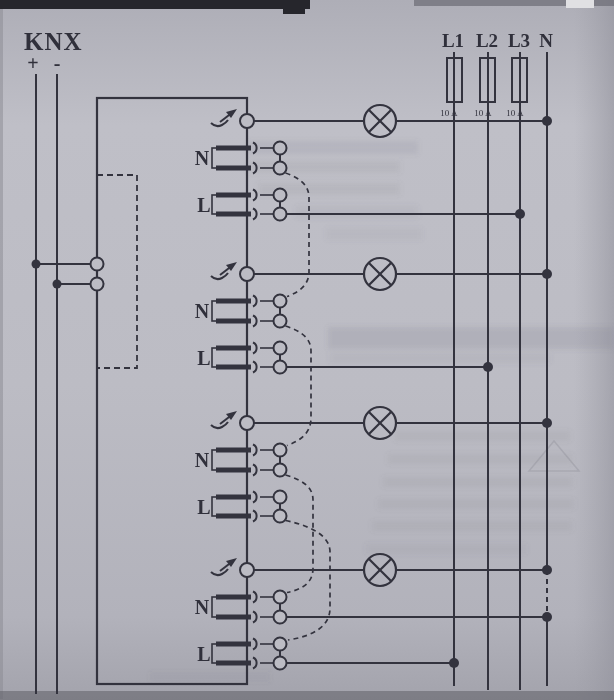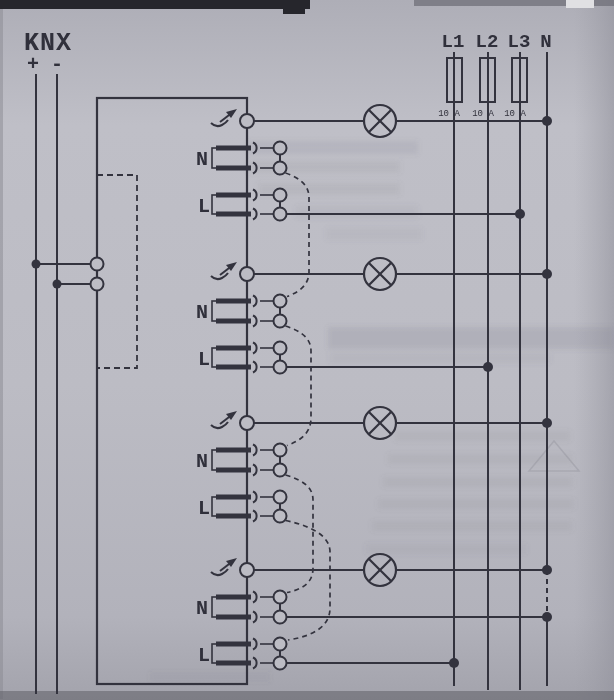--- a/index.html
+++ b/index.html
@@ -1,16 +1,16 @@
 <!DOCTYPE html>
 <html><head>
 <meta charset="utf-8">
 <style>
   html,body{margin:0;padding:0;background:#9a9aa1;}
-  .page{width:596px;height:700px;position:relative;font-family:Liberation Mono, monospace;}
+  .page{width:596px;height:700px;position:relative;font-family:Liberation Serif, serif;}
   svg{display:block;}
   text{fill:#30303b;}
   .lbl{font-weight:bold;}
 </style>
 </head>
 <body>
 
 <div class="page">
 <svg width="614" height="700" viewBox="0 0 614 700">
   <defs>

